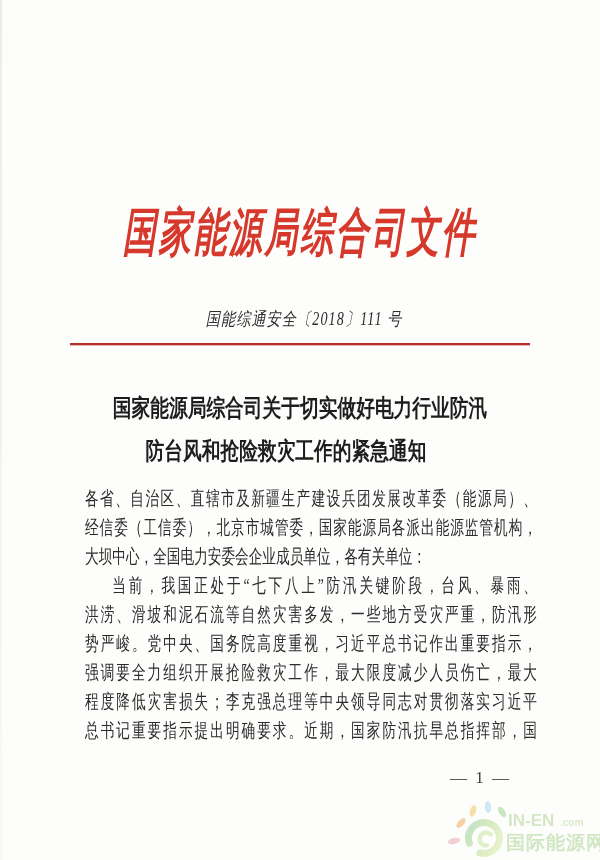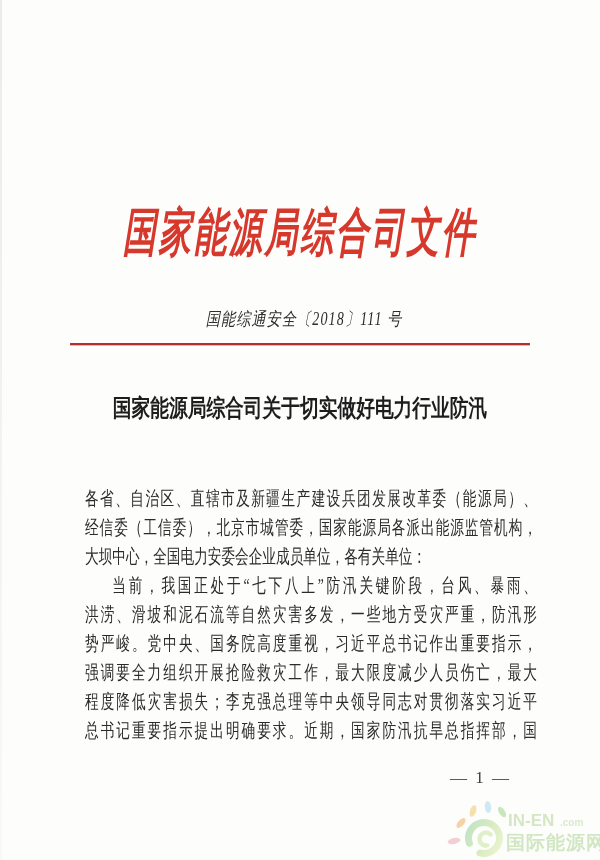--- a/index.html
+++ b/index.html
@@ -109,20 +109,23 @@
   <div class="doc-number">
     <span class="sx">国能综通安全〔2018〕111 号</span>
   </div>
 
   <div class="red-line"></div>
 
   <div class="notice-title">
     <div class="nt-line">
       <span class="sx">国家能源局综合司关于切实做好电力行业防汛</span>
     </div>
+    <div class="nt-line nt-line2">
+      <span class="sx">防台风和抢险救灾工作的紧急通知</span>
+    </div>
   </div>
 
   <div class="body-text">
     <div class="line just">各省、自治区、直辖市及新疆生产建设兵团发展改革委（能源局）、</div>
     <div class="line just">经信委（工信委），北京市城管委，国家能源局各派出能源监管机构，</div>
     <div class="line">大坝中心，全国电力安委会企业成员单位，各有关单位：</div>
     <div class="line just indent">当前，我国正处于“七下八上”防汛关键阶段，台风、暴雨、</div>
     <div class="line just">洪涝、滑坡和泥石流等自然灾害多发，一些地方受灾严重，防汛形</div>
     <div class="line just">势严峻。党中央、国务院高度重视，习近平总书记作出重要指示，</div>
     <div class="line just">强调要全力组织开展抢险救灾工作，最大限度减少人员伤亡，最大</div>

